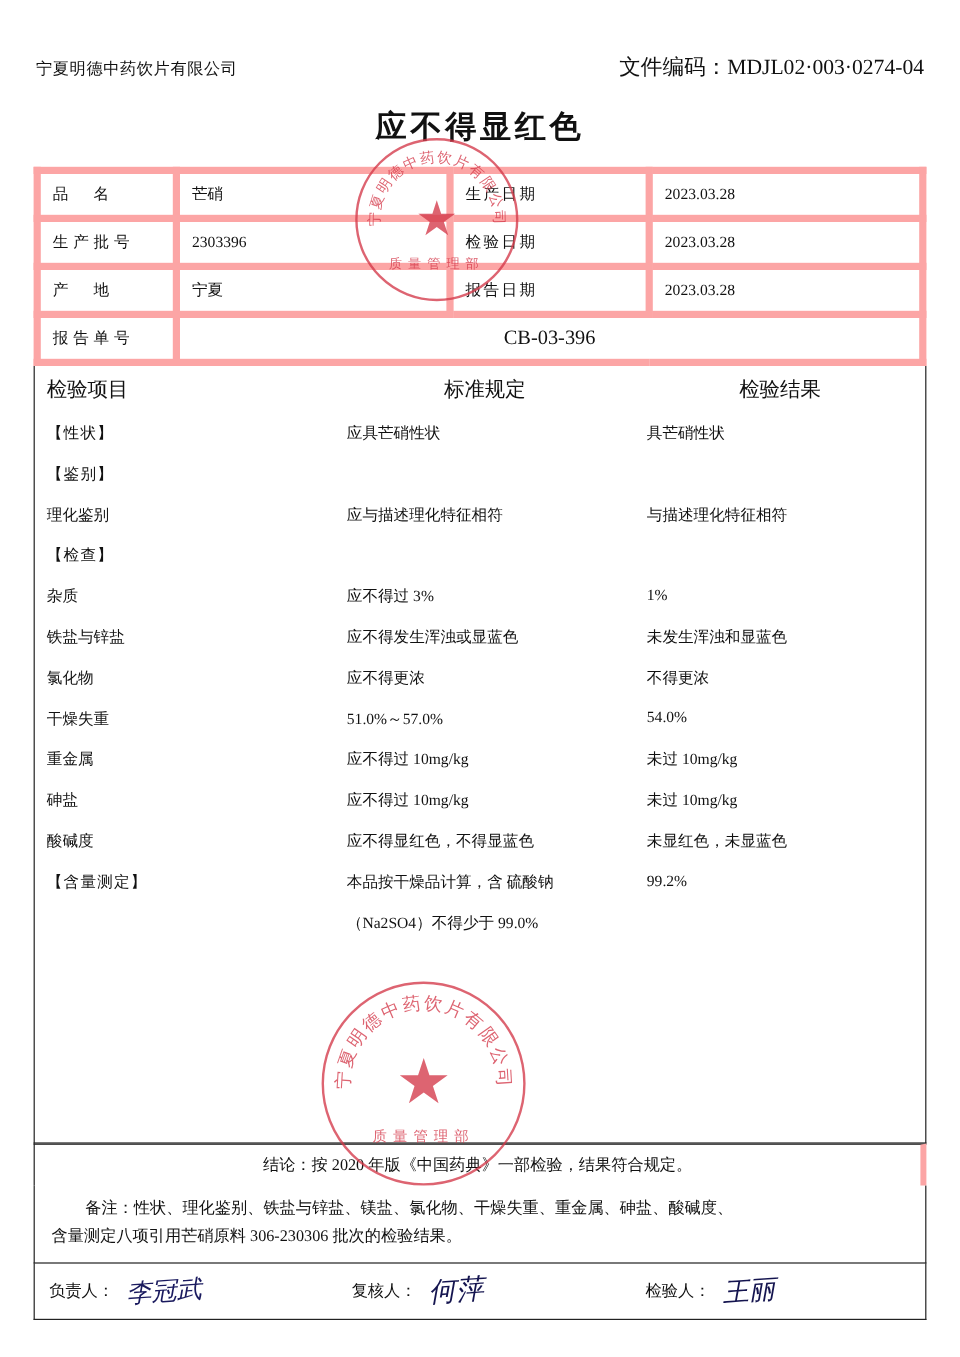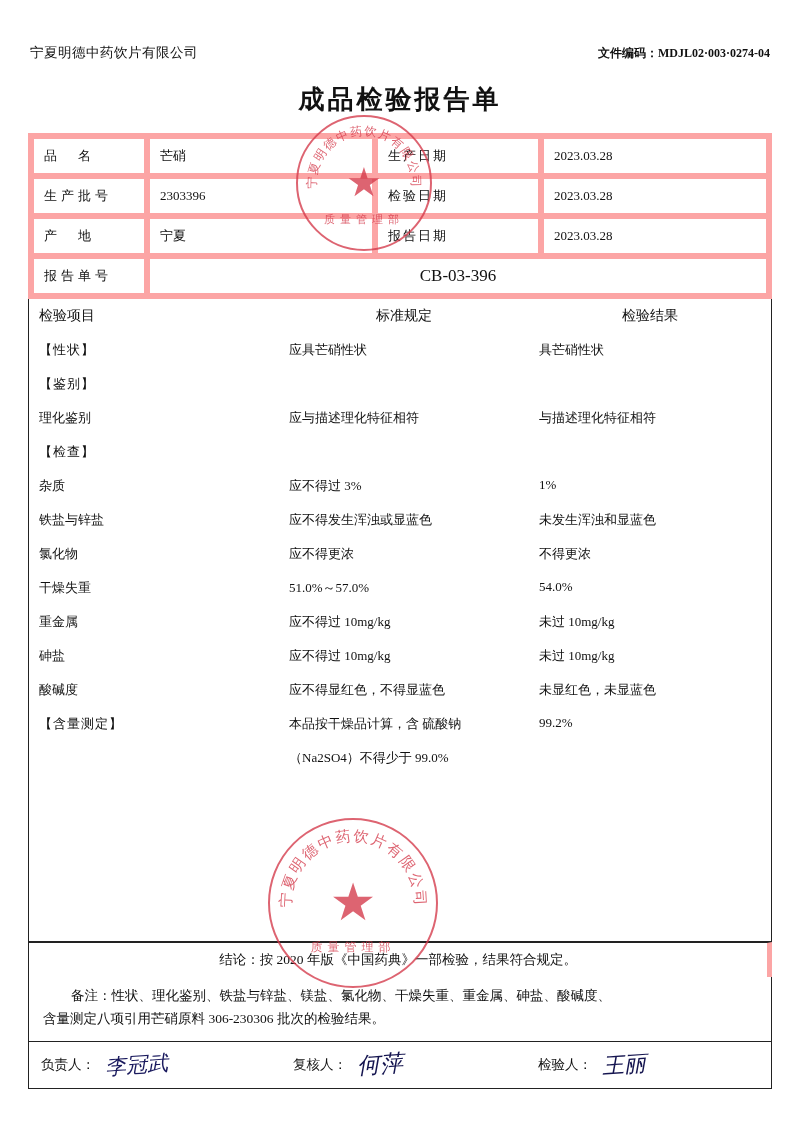--- a/index.html
+++ b/index.html
@@ -26,22 +26,21 @@
     display: flex;
     justify-content: space-between;
     align-items: baseline;
     font-size: 13.5px;
     padding: 6px 2px 10px 2px;
   }
   .company {
     letter-spacing: 0.5px;
   }
   .doccode {
-    font-size: 12px;
-    font-weight: bold;
+    font-size: 18px;
   }
   .title {
     text-align: center;
     font-size: 26px;
     font-weight: bold;
     letter-spacing: 3px;
     margin: 10px 0 16px 0;
   }
   table.main {
     width: 100%;
@@ -67,21 +66,21 @@
   .cell-val {
   }
   .reportno-label {
     letter-spacing: 4px;
   }
   .reportno-value {
     text-align: center;
     font-size: 17px;
   }
   .colhead {
-    font-size: 14px;
+    font-size: 17px;
     padding-top: 12px;
     padding-bottom: 12px;
   }
   .colhead-center {
     text-align: center;
   }
   .items-wrap {
     border-left: 1px solid #222;
     border-right: 1px solid #222;
     border-bottom: 1px solid #222;
@@ -202,21 +201,21 @@
 </head>
 <body>
 
 <div class="page">
 
   <div class="header-row">
     <div class="company">宁夏明德中药饮片有限公司</div>
     <div class="doccode">文件编码：MDJL02·003·0274-04</div>
   </div>
 
-  <div class="title">成品检验报告单</div>
+  <div class="title">应不得显红色</div>
 
   <table class="main">
     <tbody>
         <tr>
       <td class="lbl">品　名</td>
       <td class="cell-val">芒硝</td>
       <td class="lbl2" style="width:140px">生产日期</td>
       <td class="cell-val">2023.03.28</td>
     </tr>
     <tr>

